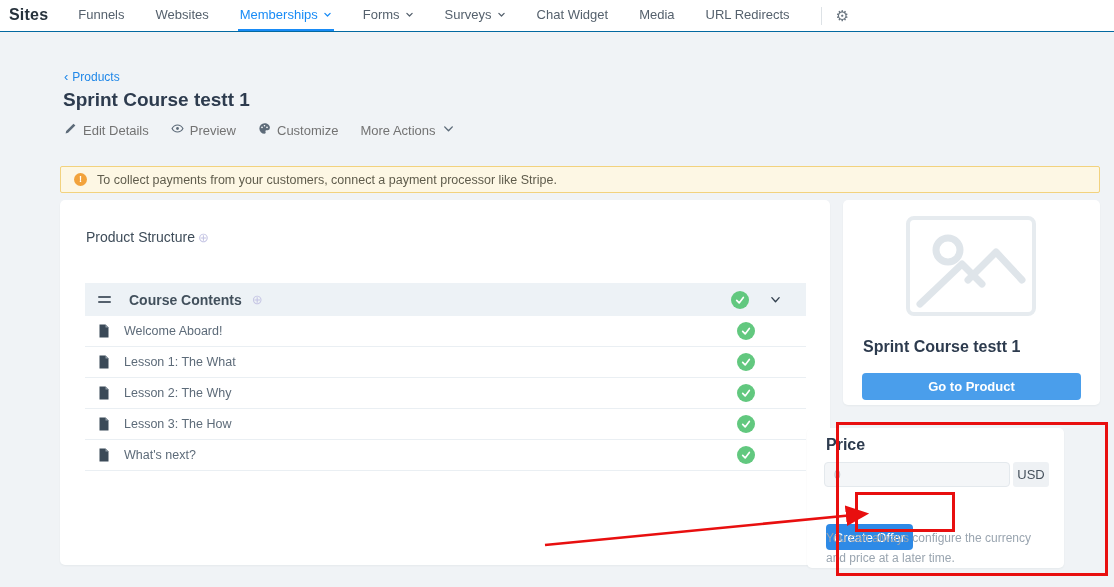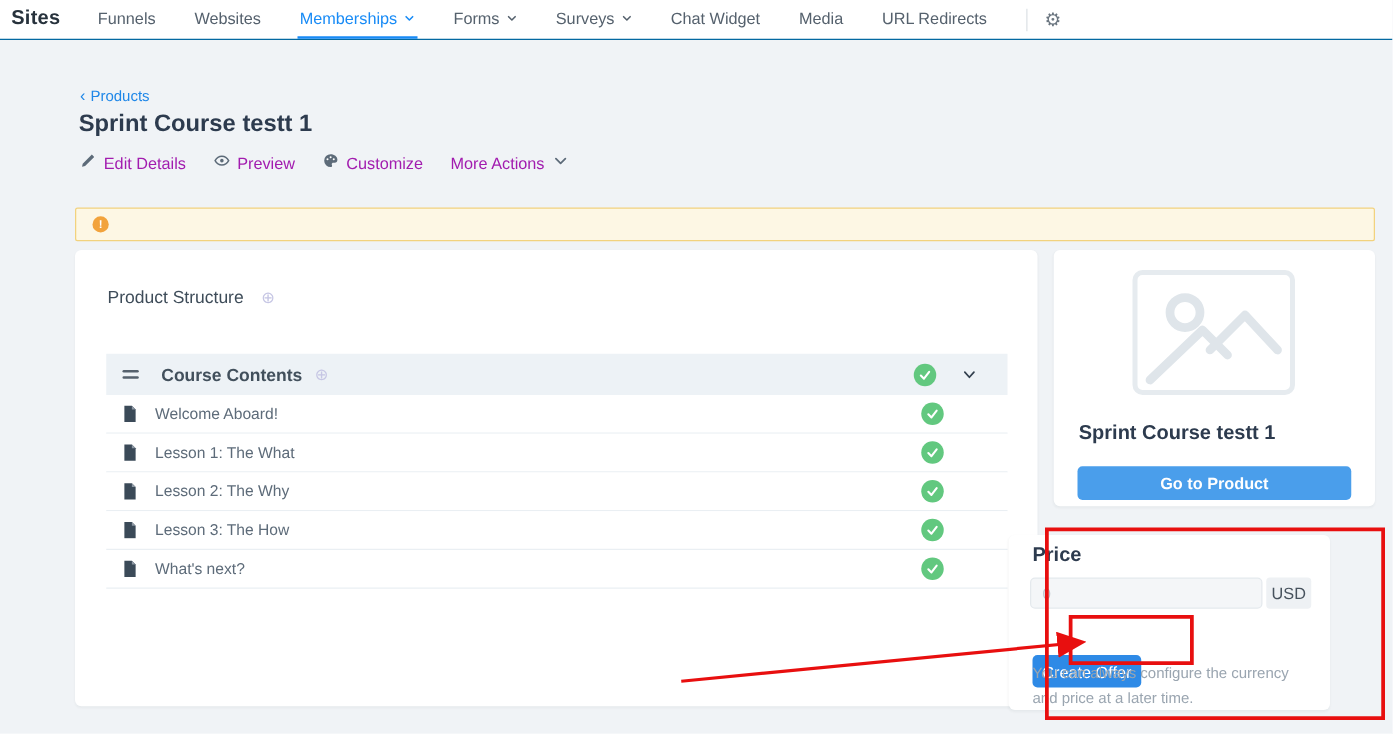--- a/index.html
+++ b/index.html
@@ -29,21 +29,21 @@
   .nav-divider { width:1px; height:18px; background:#dde2e6; align-self:center; margin:0 14px 0 2px; }
   .gear { font-size:15px; color:#6b7680; align-self:center; cursor:pointer; }
 
   
   .page-bg { position:absolute; top:32px; left:0; width:1114px; height:555px; background:#f0f3f6; }
 
   
   .breadcrumb { position:absolute; left:64px; top:69px; font-size:12px; color:#1f87e8; cursor:pointer; z-index:2;}
   .breadcrumb .lt { font-size:13px; margin-right:4px; }
   .page-title { position:absolute; left:63px; top:89px; font-size:19px; font-weight:bold; color:#2d3b4e; z-index:2;}
-  .actions { position:absolute; left:64px; top:122px; display:flex; gap:22px; font-size:13px; color:#a21caf; z-index:2;}
+  .actions { position:absolute; left:64px; top:122px; display:flex; gap:22px; font-size:13px; color:#737373; z-index:2;}
   .action { display:flex; align-items:center; gap:6px; cursor:pointer; }
   .action svg { width:13px; height:13px; }
 
   
   .banner {
     position:absolute; left:60px; top:166px; width:1040px; height:27px;
     background:#fdf7e4; border:1px solid #f2d27e; border-radius:2px;
     display:flex; align-items:center; padding:0 13px; gap:10px;
     font-size:12.5px; color:#5f5c4c; z-index:2;
   }
@@ -51,21 +51,21 @@
     width:13px; height:13px; border-radius:50%; background:#f2a33c; flex:none;
     color:#fff; font-size:9px; font-weight:bold; text-align:center; line-height:13px;
   }
 
   
   .card { position:absolute; background:#fff; border-radius:5px; box-shadow:0 1px 2px rgba(40,50,60,.05); z-index:1; }
   .left-card  { left:60px;  top:200px; width:770px; height:365px; }
   .right-card { left:843px; top:200px; width:257px; height:205px; }
   .price-card { left:807px; top:428px; width:257px; height:140px; }
 
-  .ps-title { position:absolute; left:26px; top:29px; font-size:14px; color:#3e4c59; display:flex; gap:14px; align-items:center;}
+  .ps-title { position:absolute; left:26px; top:29px; font-size:14px; color:#3e4c59; display:flex; gap:3px; align-items:center;}
   .info-glyph { color:#c6c6e4; font-size:13px; line-height:1; cursor:pointer; }
 
   .list { position:absolute; left:25px; top:83px; width:721px; }
   .list-header {
     height:33px; background:#edf2f6; display:flex; align-items:center;
     padding:0 13px; gap:10px; cursor:pointer;
   }
   .drag-handle { width:13px; display:flex; flex-direction:column; gap:3px; cursor:grab; }
   .drag-handle i { display:block; height:2px; background:#55616d; border-radius:1px; }
   .lh-title { font-size:14px; font-weight:bold; color:#42505c; margin-left:8px;}
@@ -209,20 +209,21 @@
   <div class="action">
     <span>More Actions</span>
     <span><svg viewBox="0 0 24 24" fill="none" stroke="#5d6b79" stroke-width="2.6" stroke-linecap="round" stroke-linejoin="round">
           <polyline points="5,9 12,16 19,9"></polyline>
         </svg></span>
   </div>
 </div>
 
 <div class="banner">
   <span class="warn-dot">!</span>
+  <span>To collect payments from your customers, connect a payment processor like Stripe.</span>
 </div>
 
 <div class="card left-card">
   <div class="ps-title">
     <span>Product Structure</span>
     <span class="info-glyph">⊕</span>
   </div>
 
   <div class="list">
     <div class="list-header">

